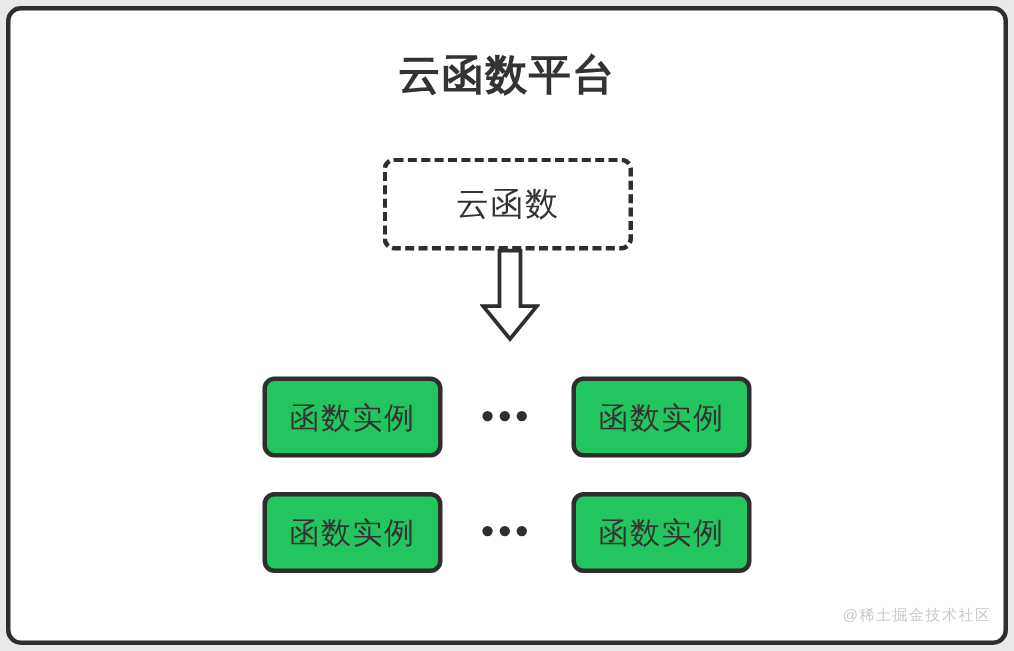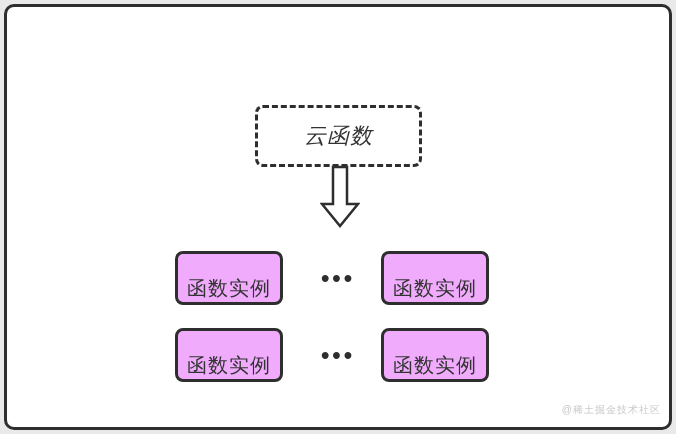--- a/index.html
+++ b/index.html
@@ -36,35 +36,34 @@
     left: 255px; top: 105px;
     width: 167px; height: 62px;
     box-sizing: border-box;
     border: 3px dashed #2e2e2e;
     border-radius: 8px;
     background: #ffffff;
     display: flex; align-items: center; justify-content: center;
     font-size: 22px;
     color: #333333;
     letter-spacing: 1px;
-    font-style: italic;
   }
   .arrow {
     position: absolute;
     left: 320px; top: 165px;
     width: 40px; height: 64px;
   }
   .inst-box {
     position: absolute;
-    width: 108px; height: 54px;
+    width: 120px; height: 54px;
     box-sizing: border-box;
     border: 3px solid #2e2e2e;
     border-radius: 8px;
-    background: #f0abfc;
-    display: flex; align-items: flex-end; justify-content: center;
+    background: #22c55e;
+    display: flex; align-items: center; justify-content: center;
     font-size: 20px;
     color: #333333;
     letter-spacing: 1px;
   }
   .dots {
     position: absolute;
     width: 86px; height: 54px;
     display: flex; align-items: center; justify-content: center;
     color: #2e2e2e;
     font-size: 24px;
@@ -85,20 +84,21 @@
     color: #c9c9c9;
     letter-spacing: 1px;
   }
 </style>
 </head>
 <body>
 
 <div class="canvas">
   <div class="frame"></div>
 
+  <div class="title">云函数平台</div>
 
   <div class="cloud-box">
     <span>云函数</span>
   </div>
 
   <svg class="arrow" viewBox="0 0 40 64">
     <path d="M13 2 L27 2 L27 39 L38 39 L20 61 L2 39 L13 39 Z" fill="#ffffff" stroke="#2e2e2e" stroke-width="2.5" stroke-linejoin="miter"></path>
   </svg>
 
   <div class="inst-box pos-r1-left">

